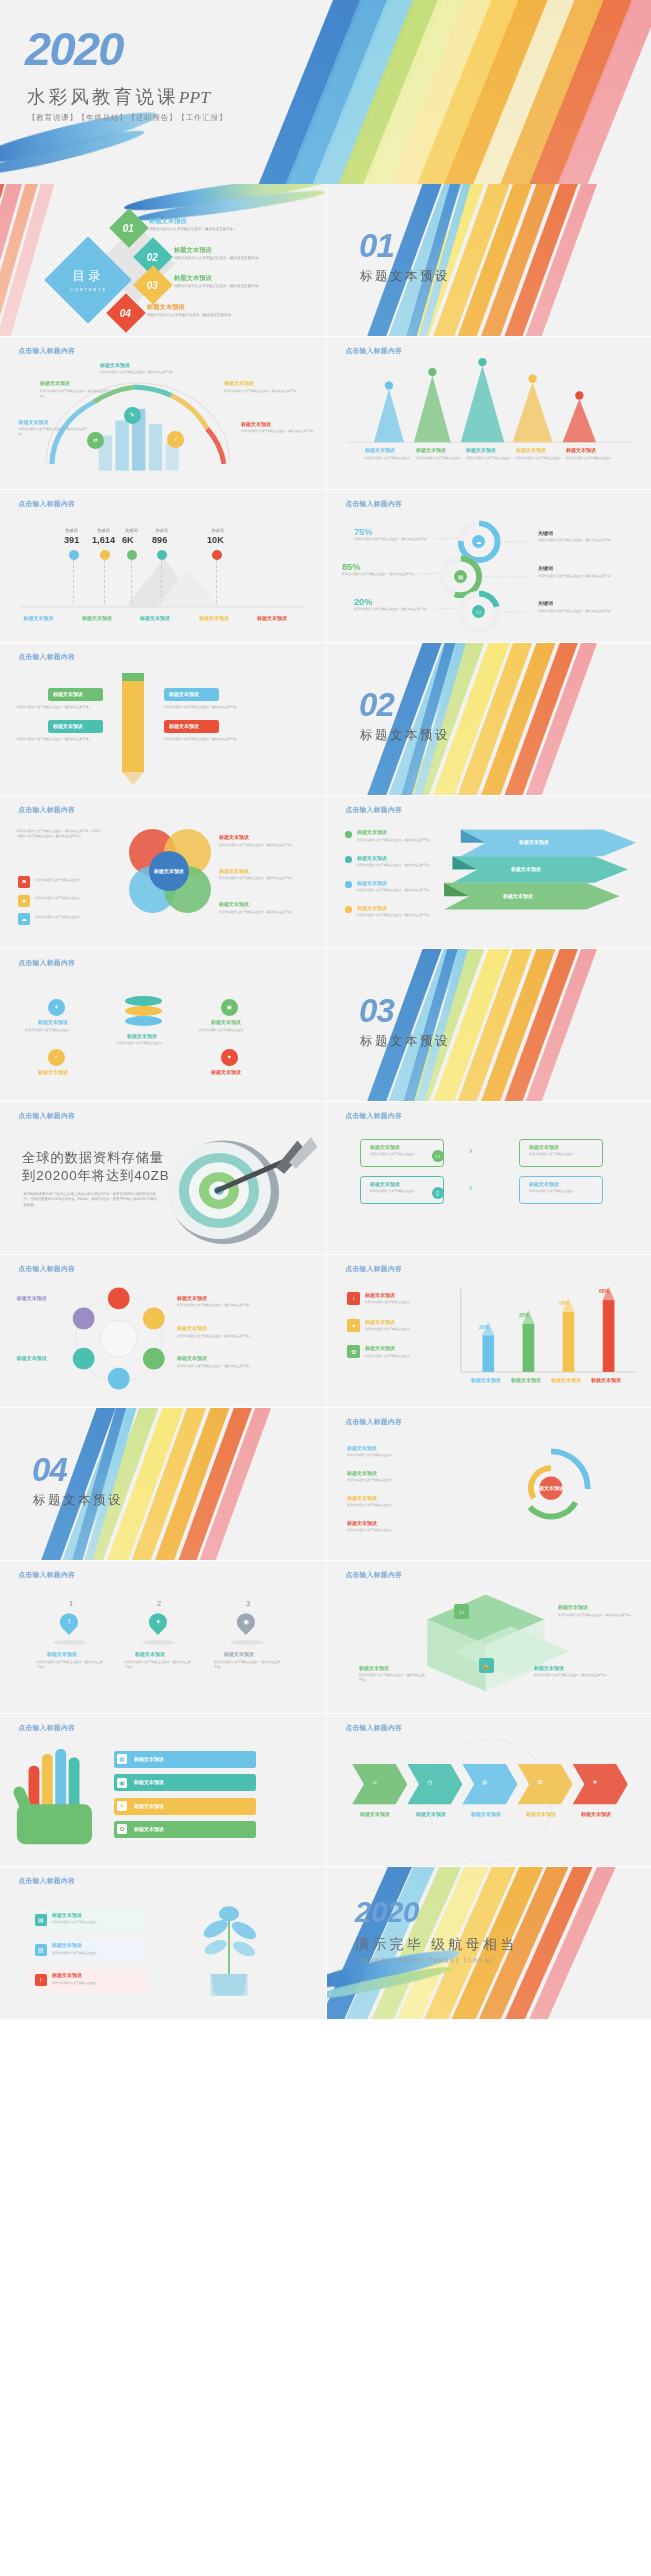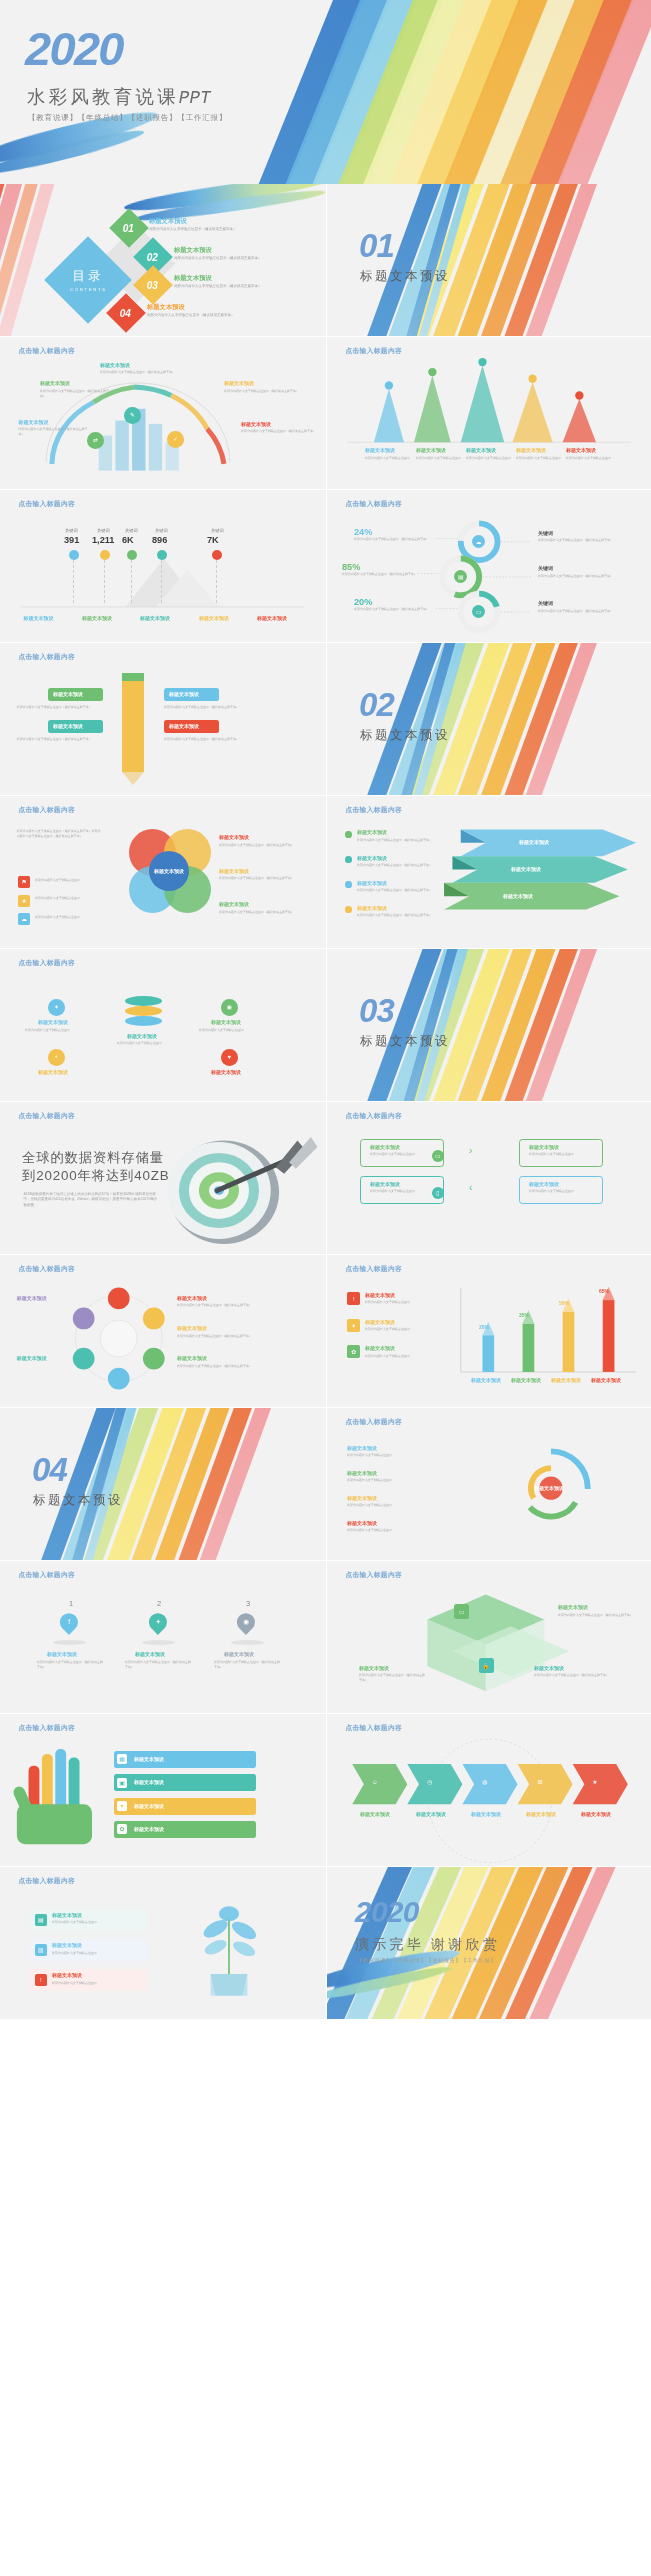--- a/index.html
+++ b/index.html
@@ -40,21 +40,21 @@
 
   .cover-title {
     position:absolute; left:25px; top:25px;
     font-family:"Liberation Sans",sans-serif;
     font-size:47px; font-weight:bold; font-style:italic;
     color:#6d9ed4; letter-spacing:-1.7px; line-height:1;
   }
   .cover-sub {
     position:absolute; left:27px; top:84px;
     font-size:18.4px; color:#6a6a6a; letter-spacing:3.3px;
-    font-family:Liberation Mono, monospace;
+    font-family:Liberation Serif, serif;
   }
   .cover-sub .ppt { font-style:italic; font-size:17.6px; letter-spacing:0; }
   .cover-tags {
     position:absolute; left:28px; top:113px;
     font-size:7.5px; color:#8d8d8d; letter-spacing:0.8px;
   }
 
   
   .sec-num {
     position:absolute; left:32px; top:43px;
@@ -285,36 +285,36 @@
         <polygon points="150,140 196,82 242,140" fill="#e6e6e6"></polygon>
         <polygon points="186,140 224,96 262,140" fill="#ededed"></polygon>
         <line x1="24" y1="140" x2="364" y2="140" stroke="#dcdcdc"></line>
       </svg>
       <div class="kw" style="position:absolute;left:65px; top:38px;">关键词</div>
       <div class="num" style="position:absolute;left:64px; top:45px;">391</div>
       <div class="circ" style="left:69px; top:60px; width:10px;height:10px;background:#6cc3e8;"></div>
       <div style="position:absolute;left:73px;top:70px;width:0.8px;height:43px;border-left:0.8px dashed #ccc;"></div>
 
       <div class="kw" style="position:absolute;left:97px;top:38px;">关键词</div>
-      <div class="num" style="position:absolute;left:92px;top:45px;">1,211</div>
+      <div class="num" style="position:absolute;left:92px;top:45px;">1,614</div>
       <div class="circ" style="left:100px; top:60px; width:10px;height:10px;background:#f2c14e;"></div>
       <div style="position:absolute;left:104px;top:70px;width:0.8px;height:43px;border-left:0.8px dashed #ccc;"></div>
 
       <div class="kw" style="position:absolute;left:125px;top:38px;">关键词</div>
       <div class="num" style="position:absolute;left:122px;top:45px;">6K</div>
       <div class="circ" style="left:127px; top:60px; width:10px;height:10px;background:#6fbf73;"></div>
       <div style="position:absolute;left:131px;top:70px;width:0.8px;height:43px;border-left:0.8px dashed #ccc;"></div>
 
       <div class="kw" style="position:absolute;left:155px;top:38px;">关键词</div>
       <div class="num" style="position:absolute;left:152px;top:45px;">896</div>
       <div class="circ" style="left:157px; top:60px; width:10px;height:10px;background:#4bbfb0;"></div>
       <div style="position:absolute;left:161px;top:70px;width:0.8px;height:43px;border-left:0.8px dashed #ccc;"></div>
 
       <div class="kw" style="position:absolute;left:211px;top:38px;">关键词</div>
-      <div class="num" style="position:absolute;left:207px;top:45px;">7K</div>
+      <div class="num" style="position:absolute;left:207px;top:45px;">10K</div>
       <div class="circ" style="left:212px; top:60px; width:10px;height:10px;background:#e8503a;"></div>
       <div style="position:absolute;left:216px;top:70px;width:0.8px;height:43px;border-left:0.8px dashed #ccc;"></div>
 
       <div class="t-ttl" style="position:absolute;left:23.4px; top:125px;color:#6cc3e8;">标题文本预设</div>
       <div class="t-ttl" style="position:absolute;left:82px; top:125px;color:#6fbf73;">标题文本预设</div>
       <div class="t-ttl" style="position:absolute;left:140px;top:125px;color:#4bbfb0;">标题文本预设</div>
       <div class="t-ttl" style="position:absolute;left:199px;top:125px;color:#f2c14e;">标题文本预设</div>
       <div class="t-ttl" style="position:absolute;left:257px;top:125px;color:#e8503a;">标题文本预设</div>
     </div>
 
@@ -331,21 +331,21 @@
         <line x1="208" y1="62" x2="244" y2="62" stroke="#d5d5d5" stroke-dasharray="2 2"></line>
         <line x1="108" y1="100" x2="134" y2="100" stroke="#d5d5d5" stroke-dasharray="2 2"></line>
         <line x1="186" y1="104" x2="244" y2="104" stroke="#d5d5d5" stroke-dasharray="2 2"></line>
         <line x1="130" y1="142" x2="156" y2="142" stroke="#d5d5d5" stroke-dasharray="2 2"></line>
         <line x1="208" y1="146" x2="244" y2="146" stroke="#d5d5d5" stroke-dasharray="2 2"></line>
       </svg>
       <div class="ico" style="left:145px; top:45px; width:13.4px;height:13.4px;background:#6cc3e8;">☁</div>
       <div class="ico" style="left:127px; top:80px; width:13.4px;height:13.4px;background:#6fbf73;">▤</div>
       <div class="ico" style="left:145px; top:115px;width:13.4px;height:13.4px;background:#4bbfb0;">▭</div>
 
-      <div class="pct" style="position:absolute;left:27px;top:37px;color:#6cc3e8;">24%</div>
+      <div class="pct" style="position:absolute;left:27px;top:37px;color:#6cc3e8;">75%</div>
       <div class="t-body" style="position:absolute;left:27px;top:47px;width:79px;">此部分内容作为文字排版占位显示（建议使用主题字体）</div>
       <div class="pct" style="position:absolute;left:15px;top:72px;color:#6fbf73;">85%</div>
       <div class="t-body" style="position:absolute;left:15px;top:82px;width:79px;">此部分内容作为文字排版占位显示（建议使用主题字体）</div>
       <div class="pct" style="position:absolute;left:27px;top:107px;color:#4bbfb0;">20%</div>
       <div class="t-body" style="position:absolute;left:27px;top:117px;width:79px;">此部分内容作为文字排版占位显示（建议使用主题字体）</div>
 
       <div class="t-ttl" style="position:absolute;left:211px;top:40px;color:#555;">关键词</div>
       <div class="t-body" style="position:absolute;left:211px;top:48px;width:92px;">此部分内容作为文字排版占位显示（建议使用主题字体）</div>
       <div class="t-ttl" style="position:absolute;left:211px;top:75px;color:#555;">关键词</div>
       <div class="t-body" style="position:absolute;left:211px;top:84px;width:92px;">此部分内容作为文字排版占位显示（建议使用主题字体）</div>
@@ -786,19 +786,19 @@
         <div class="band" style="left:120px;width:22px;background:linear-gradient(180deg,#f0a52f,#f8c95f);"></div>
         <div class="band" style="left:145px;width:20px;background:linear-gradient(180deg,#eb8a2d,#f5b767);"></div>
         <div class="band" style="left:169px;width:18.4px;background:linear-gradient(180deg,#e9622f,#f29a6c);"></div>
         <div class="band" style="left:191px;width:16.7px;background:linear-gradient(180deg,#ef8f93,#f8c0c2);"></div>
       </div>
       <div class="wc" style="left:-20px; top:92px; width:167px; height:67px; transform:rotate(-12deg);">
         <div class="band" style="left:0;  top:0; height:18.4px; width:159px; border-radius:50%; background:linear-gradient(90deg,#2f6fc0,#5fa7dd,#9ed3ea);"></div>
         <div class="band" style="left:6.7px; top:16.7px; height:11.7px; width:142px; border-radius:50%; background:linear-gradient(90deg,#7fcbe6,#c6df7e);"></div>
       </div>
       <div class="end-title">2020</div>
-      <div class="end-sub">演示完毕 谢谢欣赏</div>
+      <div class="end-sub">演示完毕 级航母相当</div>
       <div class="end-tags">【教育说课】【年终总结】【述职报告】【工作汇报】</div>
     </div>
   </div>
 
 </div>
 
 
 </body></html>

